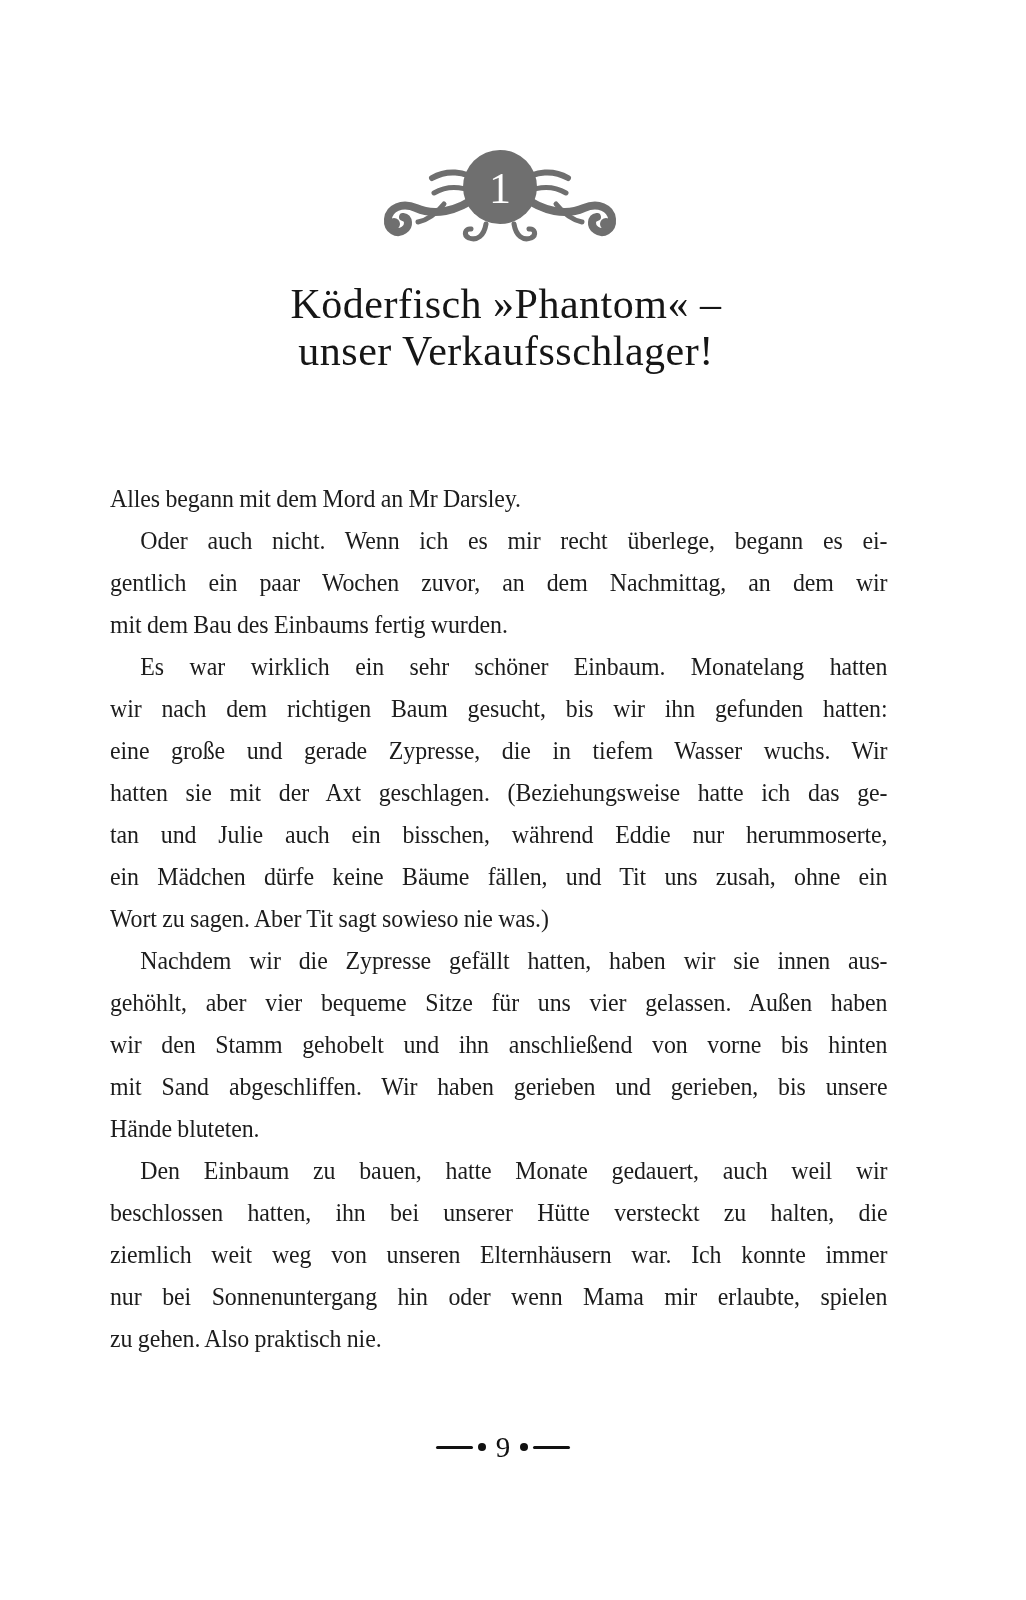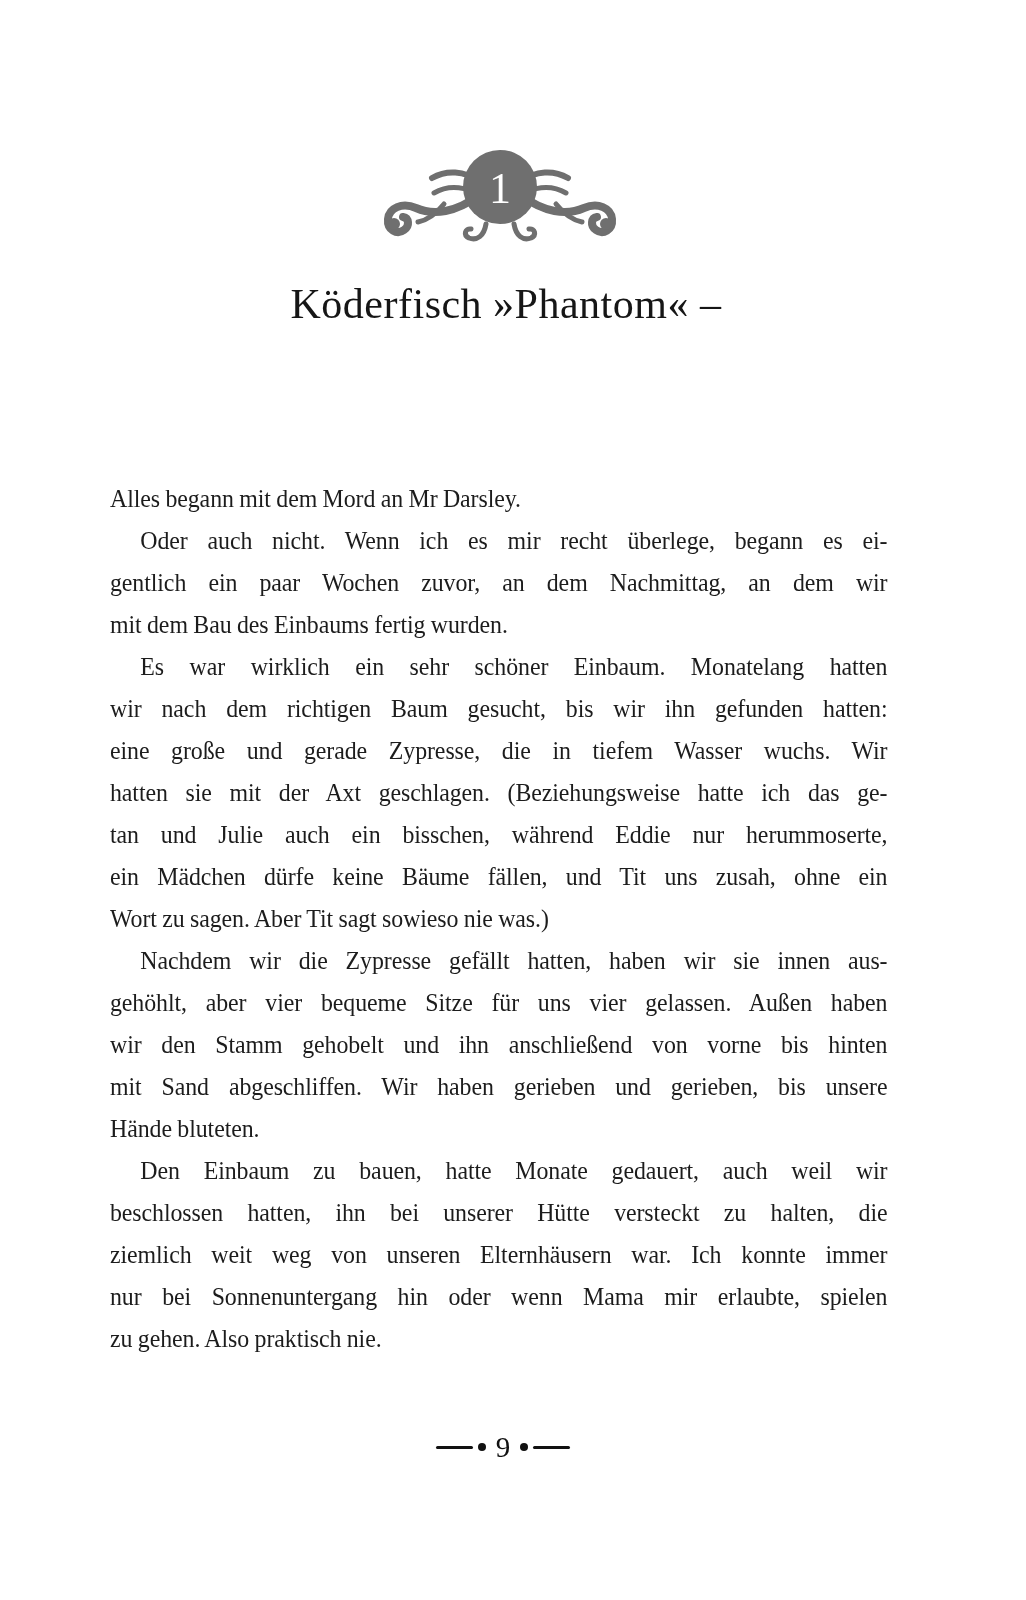--- a/index.html
+++ b/index.html
@@ -116,20 +116,21 @@
         <circle cx="14" cy="80" r="6" fill="#6f6f6f"></circle>
       </g>
 
       <circle cx="120" cy="43" r="37" fill="#6f6f6f"></circle>
       <text x="120" y="59" text-anchor="middle" font-family="Liberation Serif, serif" font-size="44" fill="#ffffff">1</text>
     </svg>
   </div>
 
   <h1 class="title">
     <span class="tline">Köderfisch »Phantom« –</span>
+    <span class="tline">unser Verkaufsschlager!</span>
   </h1>
 
   <div class="textblock">
     <div class="bl last">Alles begann mit dem Mord an Mr Darsley.</div>
 
     <div class="bl j ind">Oder auch nicht. Wenn ich es mir recht überlege, begann es ei-</div>
     <div class="bl j">gentlich ein paar Wochen zuvor, an dem Nachmittag, an dem wir</div>
     <div class="bl last">mit dem Bau des Einbaums fertig wurden.</div>
 
     <div class="bl j ind">Es war wirklich ein sehr schöner Einbaum. Monatelang hatten</div>

